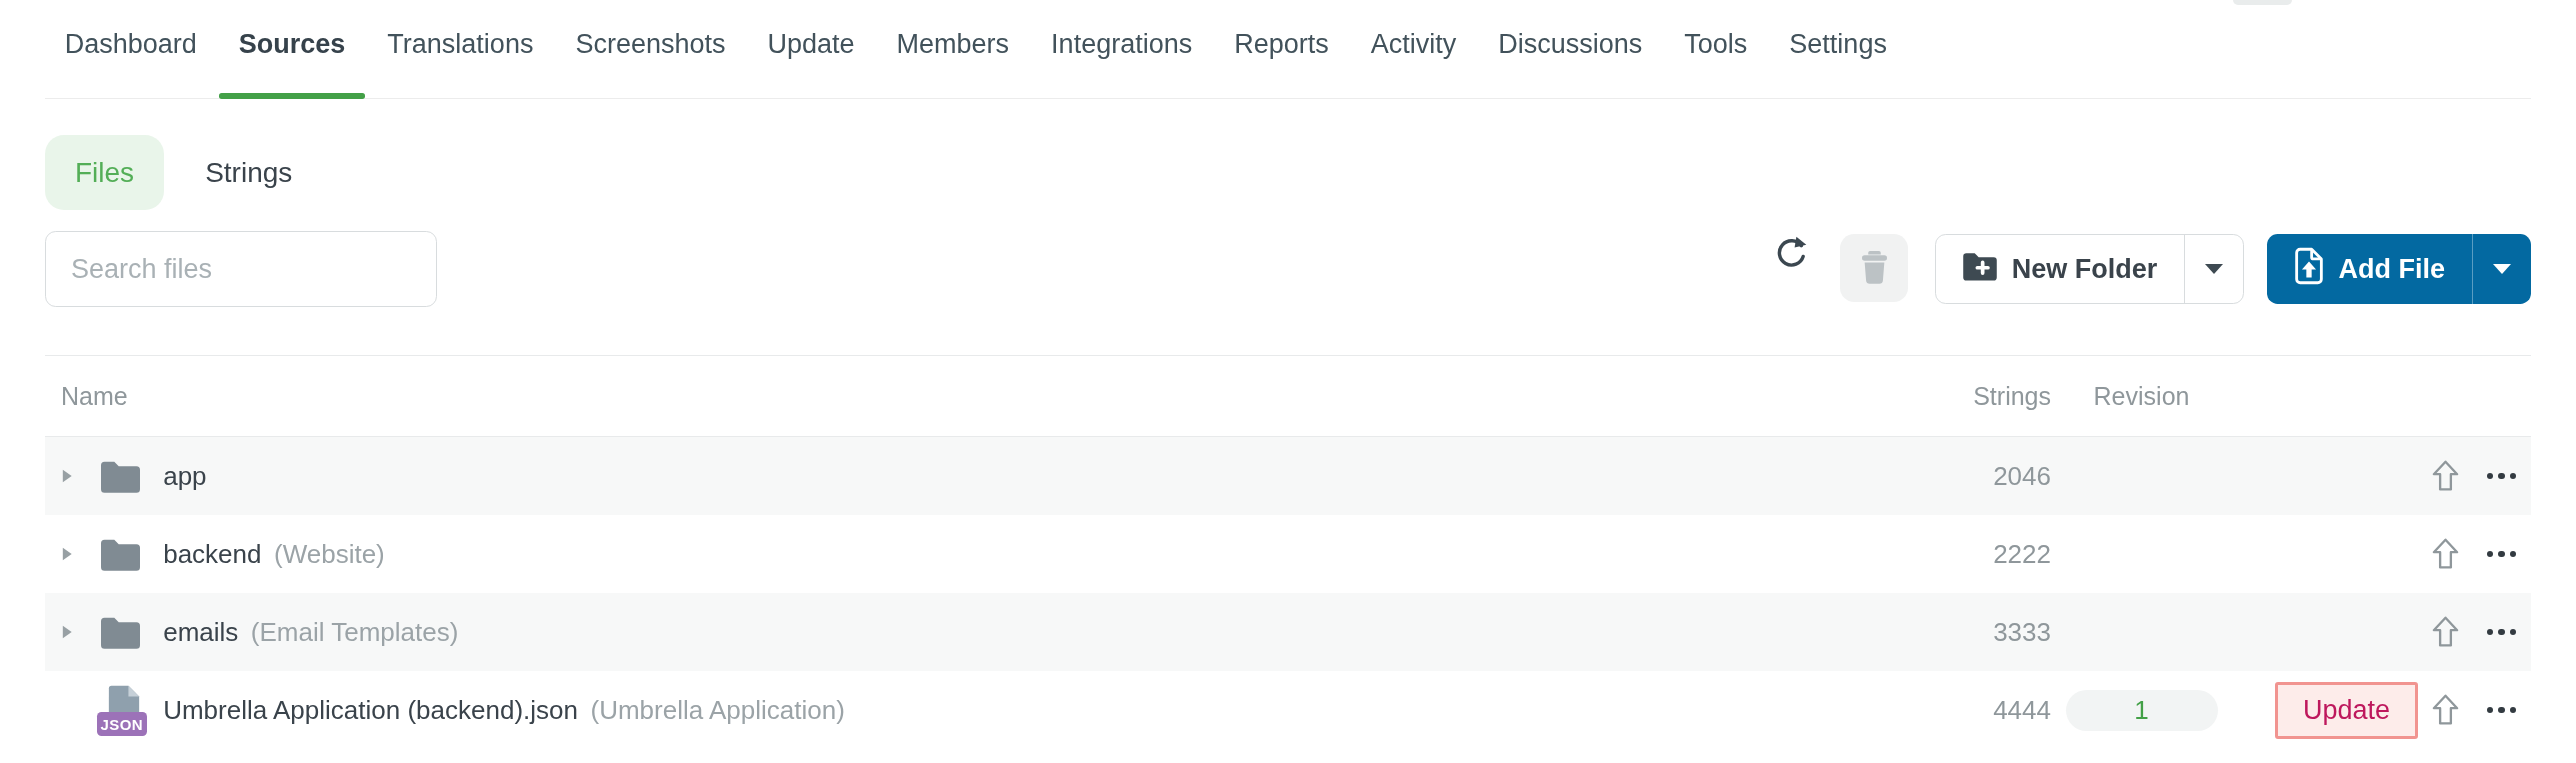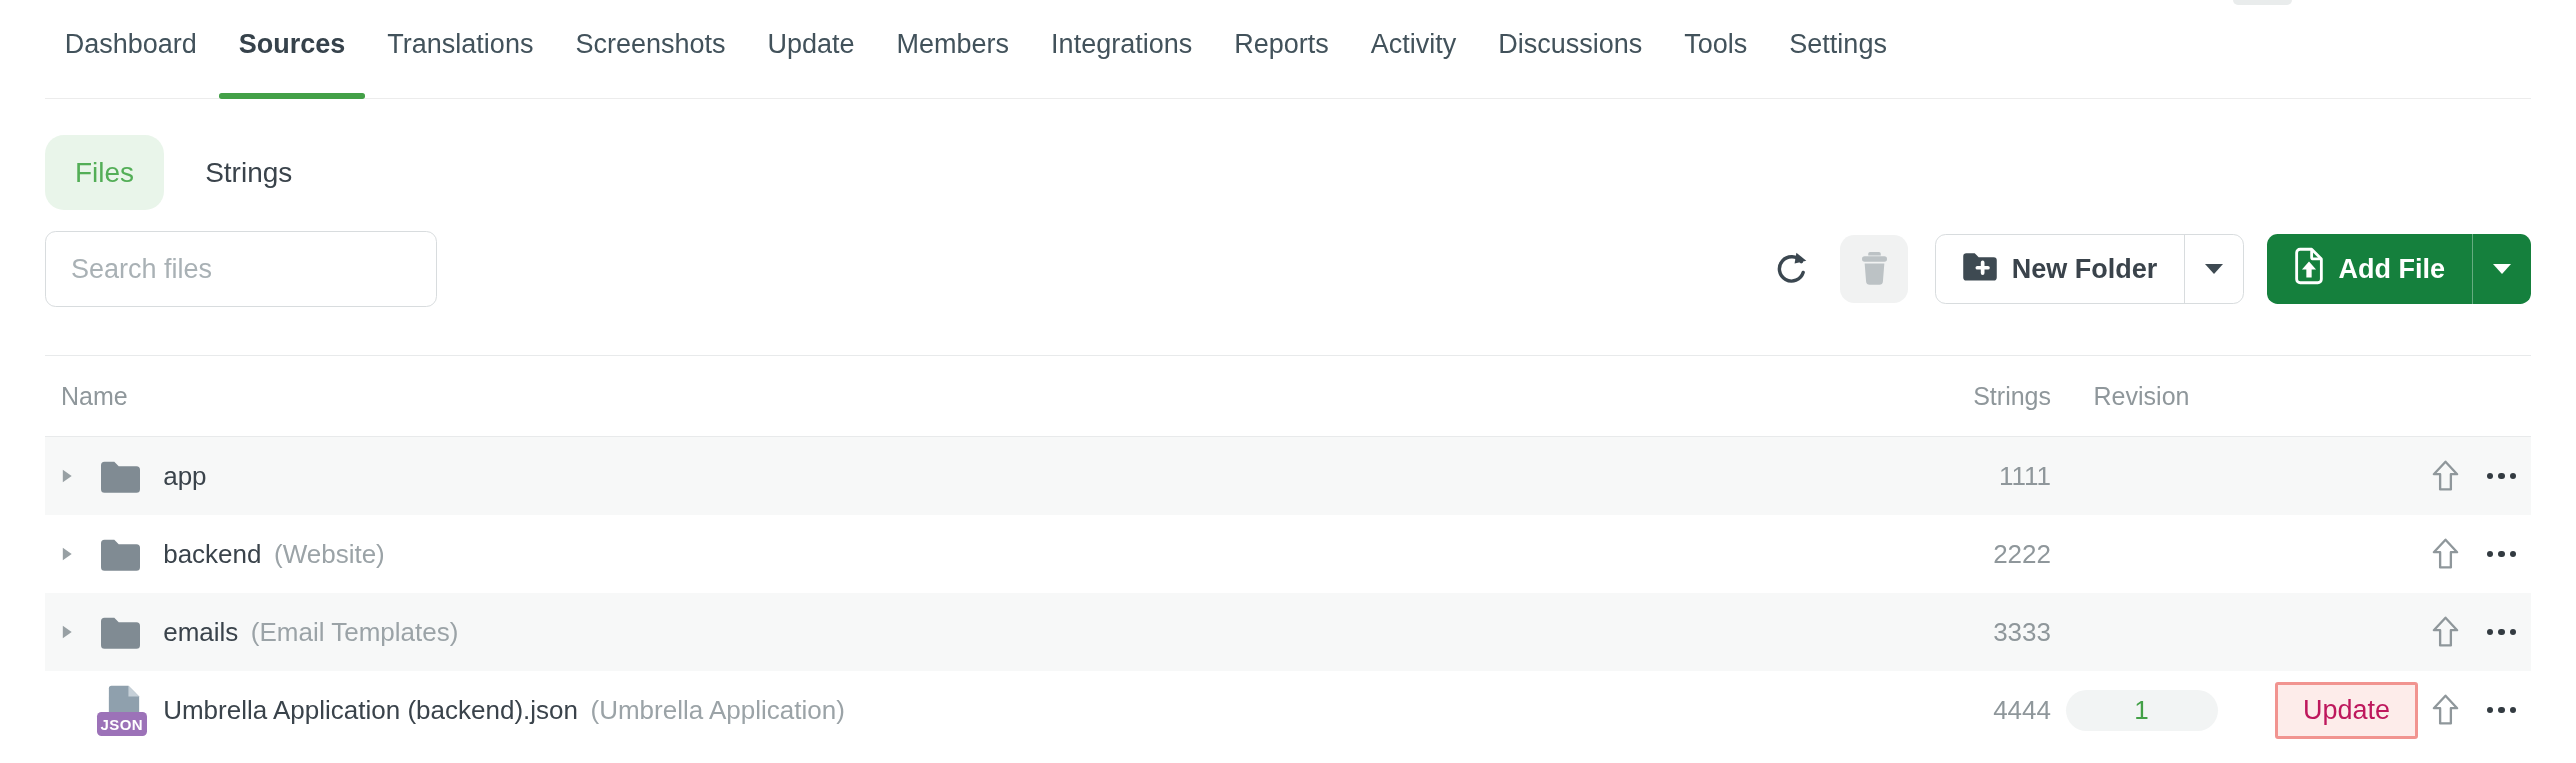--- a/index.html
+++ b/index.html
@@ -23,31 +23,31 @@
   .pill { height:75px; padding:0 30px; display:flex; align-items:center;
     border-radius:19px; font-size:28px; cursor:pointer; }
   .pill.files { background:#e9f5ea; color:#53ae57; }
   .strings-toggle { margin-left:41px; color:#3a434b; font-size:28px; cursor:pointer; }
 
   
   .toolbar-row { margin:23px 45px 0; height:72px; display:flex; align-items:center; justify-content:space-between; }
   .search-input { width:392px; height:76px; border:1.8px solid #d8dcde; border-radius:10.7px;
     padding:0 25px; font-size:27px; color:#3a434b; outline:none; font-family:"Liberation Sans",sans-serif; }
   .search-input::placeholder { color:#a9b1b5; }
-  .toolbar-right { display:flex; align-items:center; }
+  .toolbar-right { display:flex; align-items:flex-start; }
   .refresh-btn { width:39px; margin-right:30px; display:flex; justify-content:center; cursor:pointer; }
   .trash-btn { width:68px; height:68px; background:#f1f2f2; border-radius:14.3px;
     display:flex; align-items:center; justify-content:center; margin-right:27px; cursor:pointer; }
   .btn { height:70px; border-radius:10.7px; display:flex; align-items:stretch; cursor:pointer; }
   .btn-outline { border:1.8px solid #d8dcde; background:#fff; color:#3a434b; margin-right:23px; }
   .btn-main { display:flex; align-items:center; padding:0 27px; gap:14.3px; font-size:27px; font-weight:600; white-space:nowrap; }
   .btn-caret { display:flex; align-items:center; justify-content:center; width:59px; border-left:1.8px solid #d8dcde; }
   .caret-down { width:0; height:0; border-left:9px solid transparent; border-right:9px solid transparent;
     border-top:10.7px solid #3e4a52; }
-  .btn-green { background:#15803d; color:#fff; }
+  .btn-green { background:#0369a1; color:#fff; }
   .btn-green .btn-caret { border-left:1.8px solid rgba(255,255,255,.35); }
   .btn-green .caret-down { border-top-color:#fff; }
 
   .divider { margin:50px 45px 0; border-top:1.8px solid #e8eaeb; }
 
   
   .table { margin:0 45px; }
   .thead { display:flex; align-items:center; height:81px; border-bottom:1.8px solid #e8eaeb;
     color:#8f979b; font-size:25px; }
   .c-name { flex:1; display:flex; align-items:center; padding-left:16px; min-width:0; }
@@ -185,21 +185,21 @@
               </svg>
           </span>
           <span class="icon-slot">
             <svg width="39" height="34" viewBox="0 0 44 38">
                 <path d="M0 7 a4 4 0 0 1 4-4 h11 l5 5 h20 a4 4 0 0 1 4 4 v22 a4 4 0 0 1 -4 4 H4 a4 4 0 0 1 -4-4 V7 z" fill="#808b93"></path>
               </svg>
           </span>
           <span class="row-name">app</span>
         </div>
         <div class="c-strings">
-            <span class="strings-val">1111</span>
+            <span class="strings-val">2046</span>
           </div>
         <div class="c-revision"></div>
         <div class="c-update"></div>
         <div class="c-upload">
           <span class="upload-icon">
             <svg width="29" height="34" viewBox="0 0 32 38">
                 <path d="M16 3 L29 17 h-7 v17 H10 V17 H3 L16 3 z" fill="none" stroke="#8f979b" stroke-width="2.6" stroke-linejoin="round"></path>
               </svg>
           </span>
         </div>

